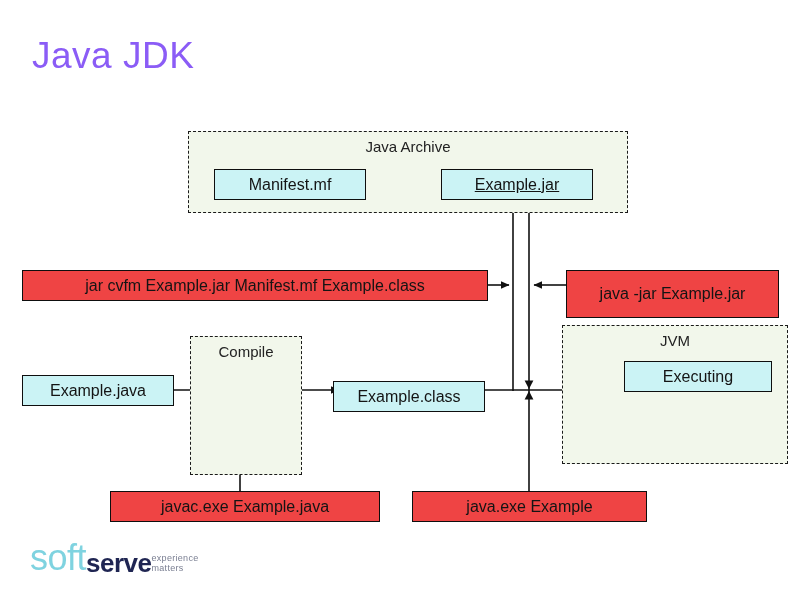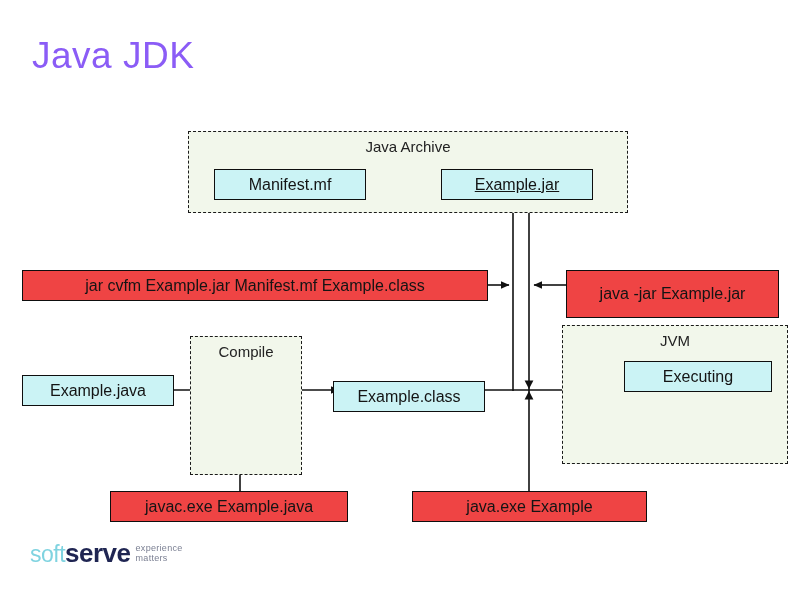--- a/index.html
+++ b/index.html
@@ -101,35 +101,34 @@
   
   #logo {
     position: absolute;
     left: 30px;
     top: 540px;
     display: flex;
     align-items: flex-end;
     z-index: 6;
   }
   .logo-soft {
-    font-size: 23px;
+    font-size: 36px;
     font-weight: 400;
     color: #7fd3e0;
     letter-spacing: -0.5px;
     line-height: 1;
   }
   .logo-serve {
     font-size: 26px;
     font-weight: 700;
     color: #1f2552;
     letter-spacing: -0.5px;
     line-height: 1;
   }
   .logo-tag {
-    margin-left: 5px;
     margin-bottom: 3px;
     font-size: 9px;
     line-height: 10px;
     color: #7a7f92;
     letter-spacing: 0.3px;
   }
   .logo-tag span { display: block; }
 </style>
 </head>
 <body>
@@ -205,21 +204,21 @@
     </div>
 
     <div class="node" style="left:333px; top:381px; width:152px; height:31px;">
       <span>Example.class</span>
     </div>
 
     <div class="node" style="left:624px; top:361px; width:148px; height:31px;">
       <span>Executing</span>
     </div>
 
-    <div class="cmd" style="left:110px; top:491px; width:238px; height:31px;">
+    <div class="cmd" style="left:110px; top:491px; width:270px; height:31px;">
       <span>javac.exe  Example.java</span>
     </div>
 
     <div class="cmd" style="left:412px; top:491px; width:235px; height:31px;">
       <span>java.exe Example</span>
     </div>
 
   </div>
 
   <div id="logo">

